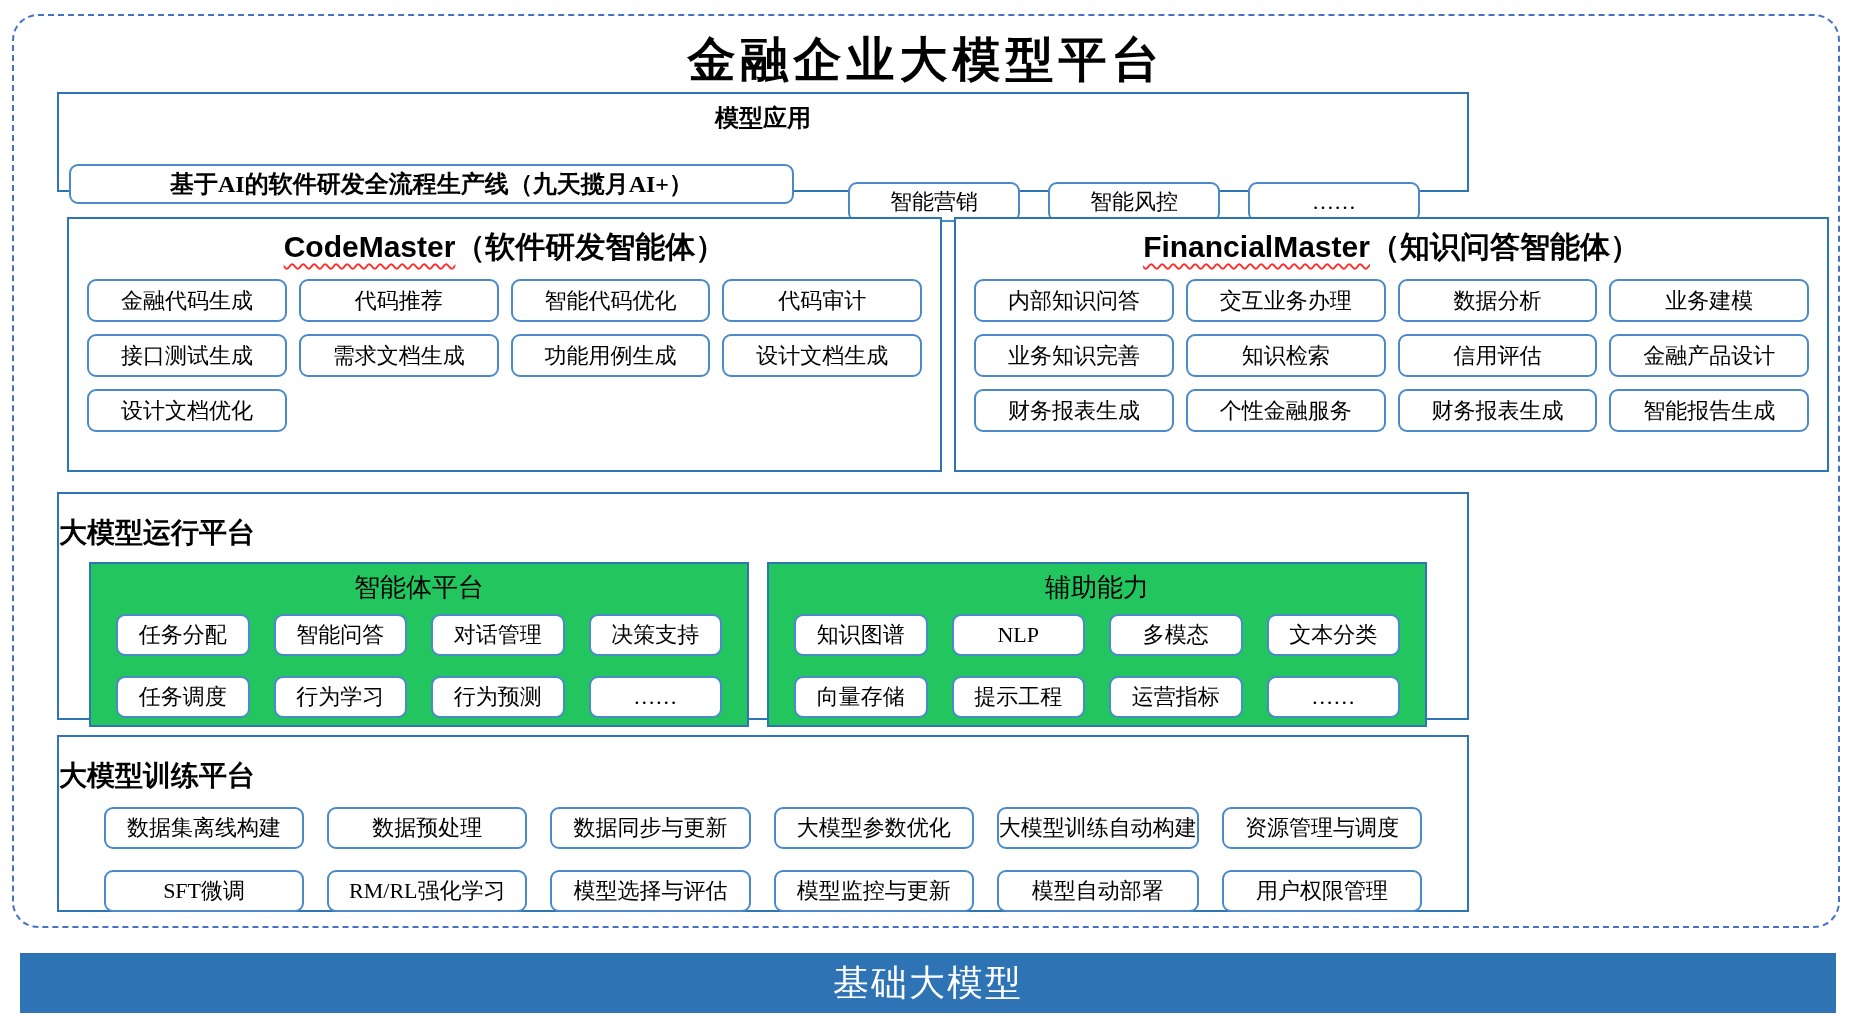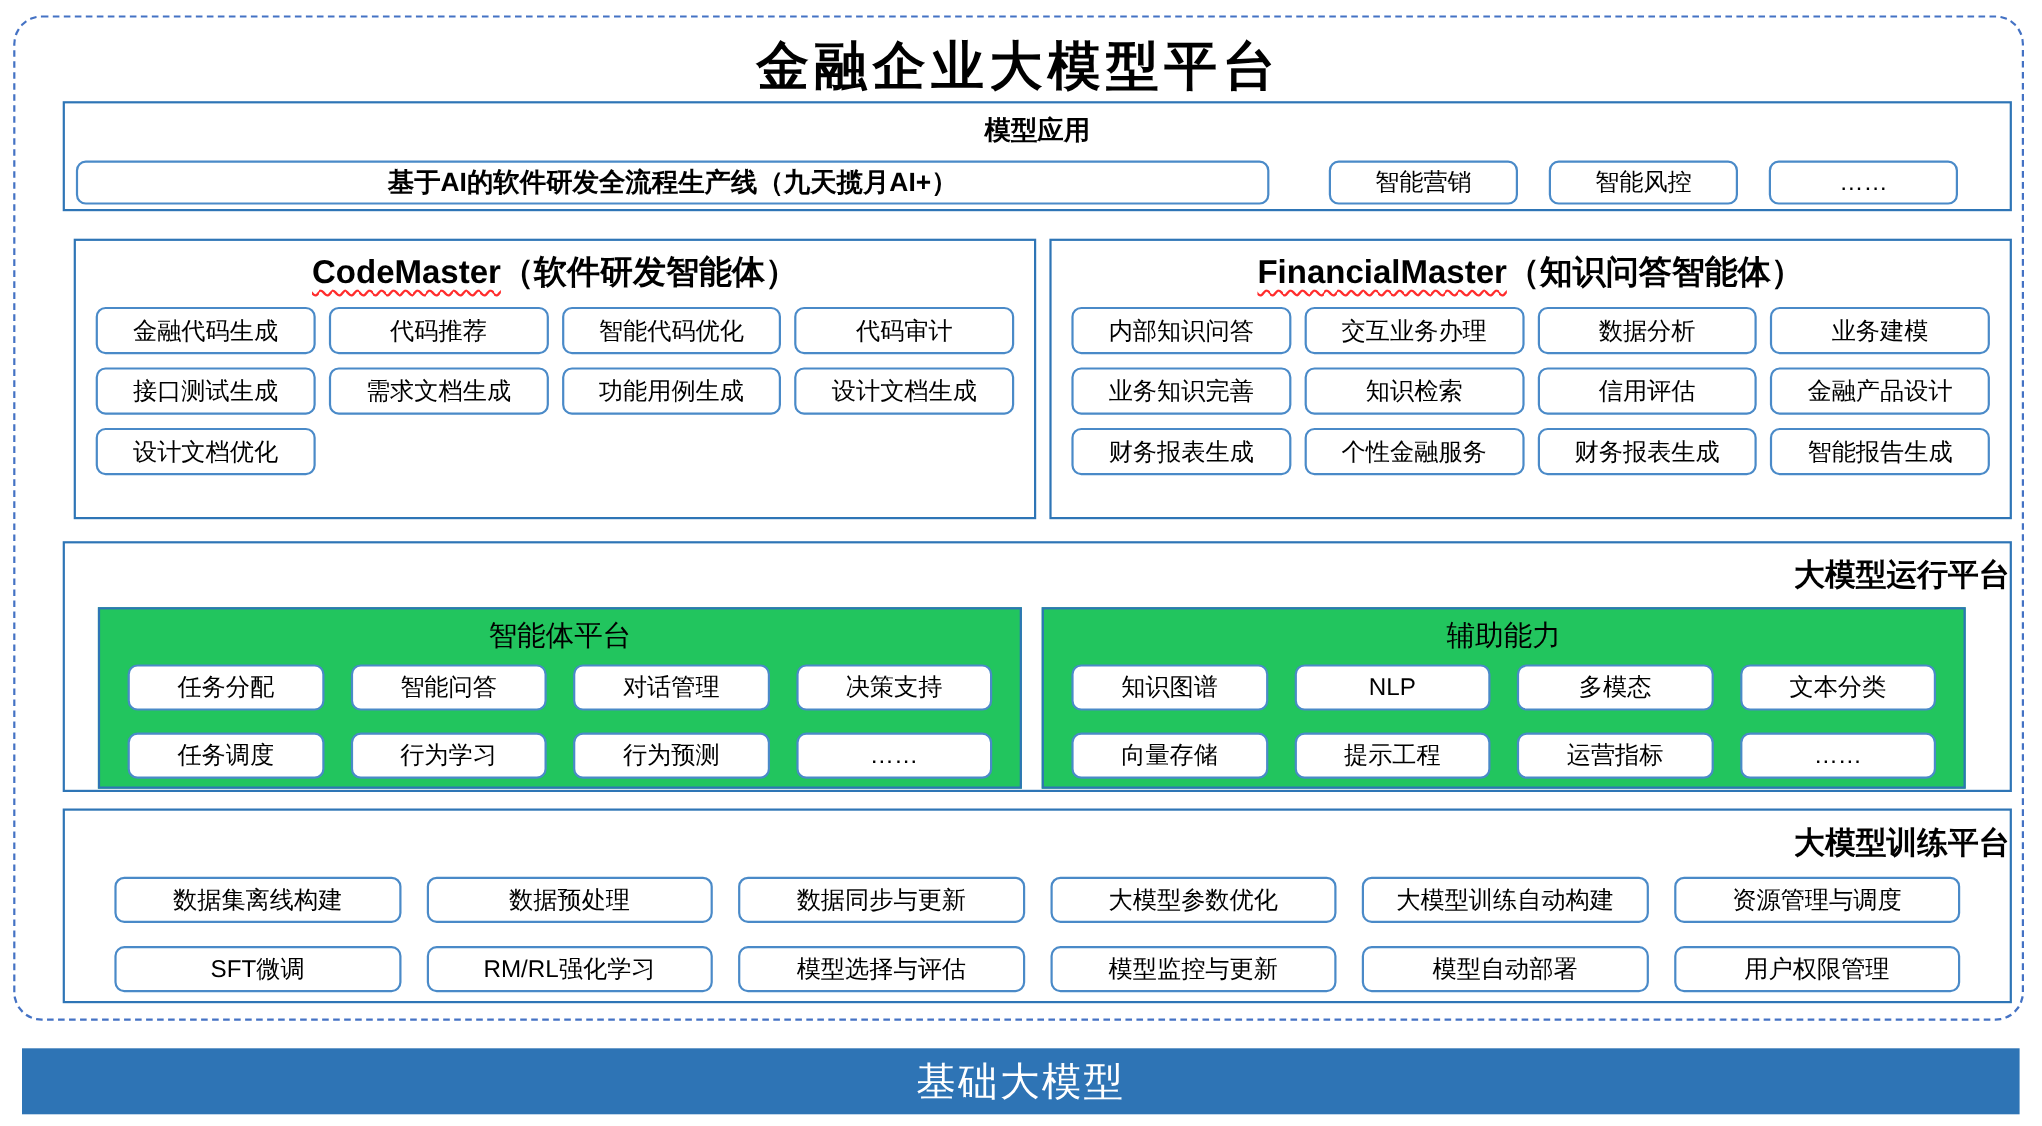--- a/index.html
+++ b/index.html
@@ -18,38 +18,38 @@
   }
   .dashed{
     position:absolute;left:12px;top:14px;width:1828px;height:914px;
     border:2px dashed var(--outline);border-radius:26px;box-sizing:border-box;
   }
   .page-title{
     position:absolute;top:12px;left:0;width:100%;text-align:center;
     font-family:"DejaVu Serif",serif;font-weight:700;font-size:48px;letter-spacing:5px;
   }
   .section{
-    position:absolute;left:43px;width:1772px;box-sizing:border-box;
-    border:2px solid var(--section_border);background:#fff;
+    position:absolute;left:43px;width:1412px;box-sizing:border-box;
+    border:2px solid var(--section_border);background:#fff;font-family:Liberation Serif, serif;
   }
   .sec-head{ text-align:center;font-weight:700;font-size:24px;padding-top:8px; }
-  .sec-head-lg{ text-align:right;font-weight:700;font-size:28px;padding-top:10px; }
+  .sec-head-lg{ text-align:left;font-weight:700;font-size:28px;padding-top:20px; }
 
   
   .sec1{ top:76px;height:100px; }
   .sec1-row{
     margin-top:12px;padding:0 47px 0 10px;display:flex;align-items:center;gap:28px;
   }
   .chip{
     box-sizing:border-box;height:42px;border:2px solid var(--chip_border);border-radius:9px;
     display:flex;align-items:center;justify-content:center;
     font-size:22px;font-weight:500;white-space:nowrap;background:#fff;
   }
   .pipeline{ flex:1;margin-right:26px;font-weight:700;font-size:24px;height:40px; }
-  .sec1-item{ width:172px;height:40px; }
+  .sec1-item{ width:172px;height:40px;margin-top:36px; }
 
   
   .sec2-row{
     position:absolute;left:43px;top:201px;width:1772px;height:255px;
     display:flex;gap:12px;padding-left:10px;box-sizing:border-box;
   }
   .panel{
     flex:1;border:2px solid var(--section_border);box-sizing:border-box;
     padding-top:8px;background:#fff;
   }

